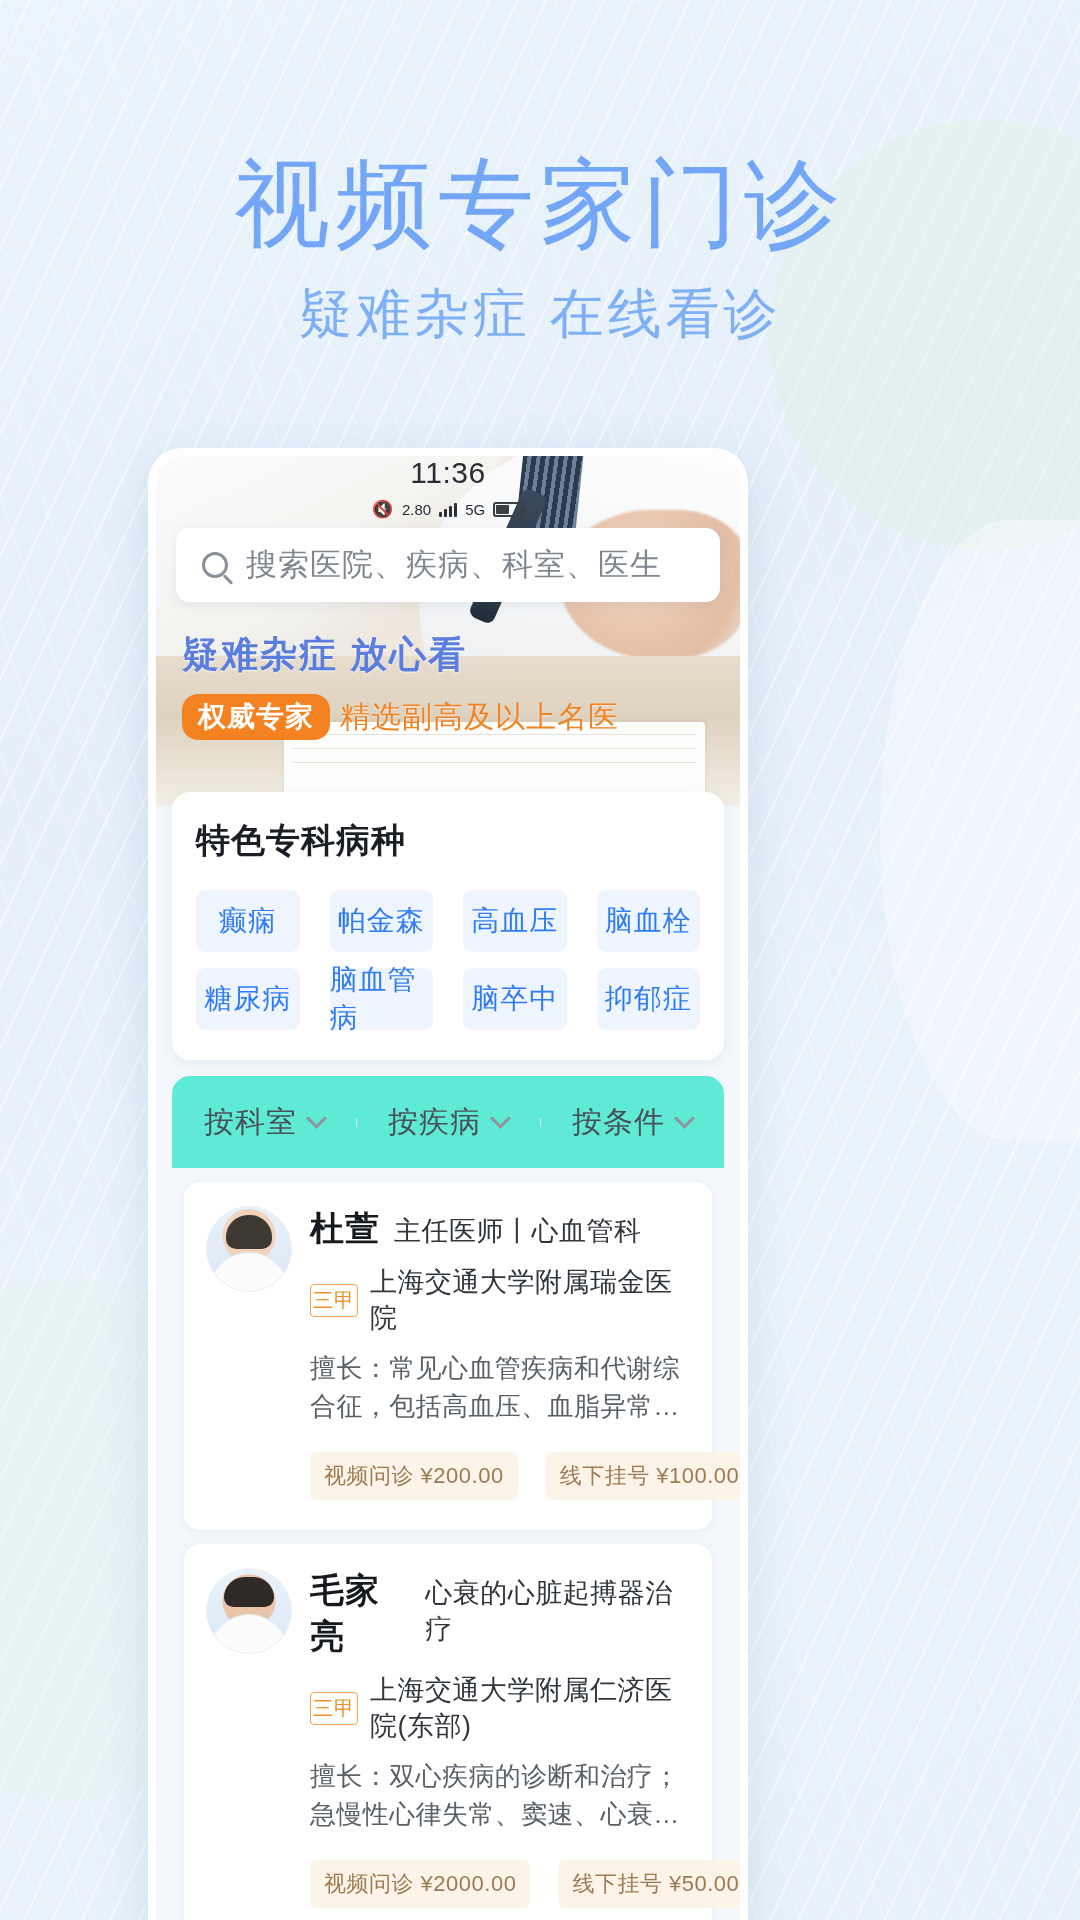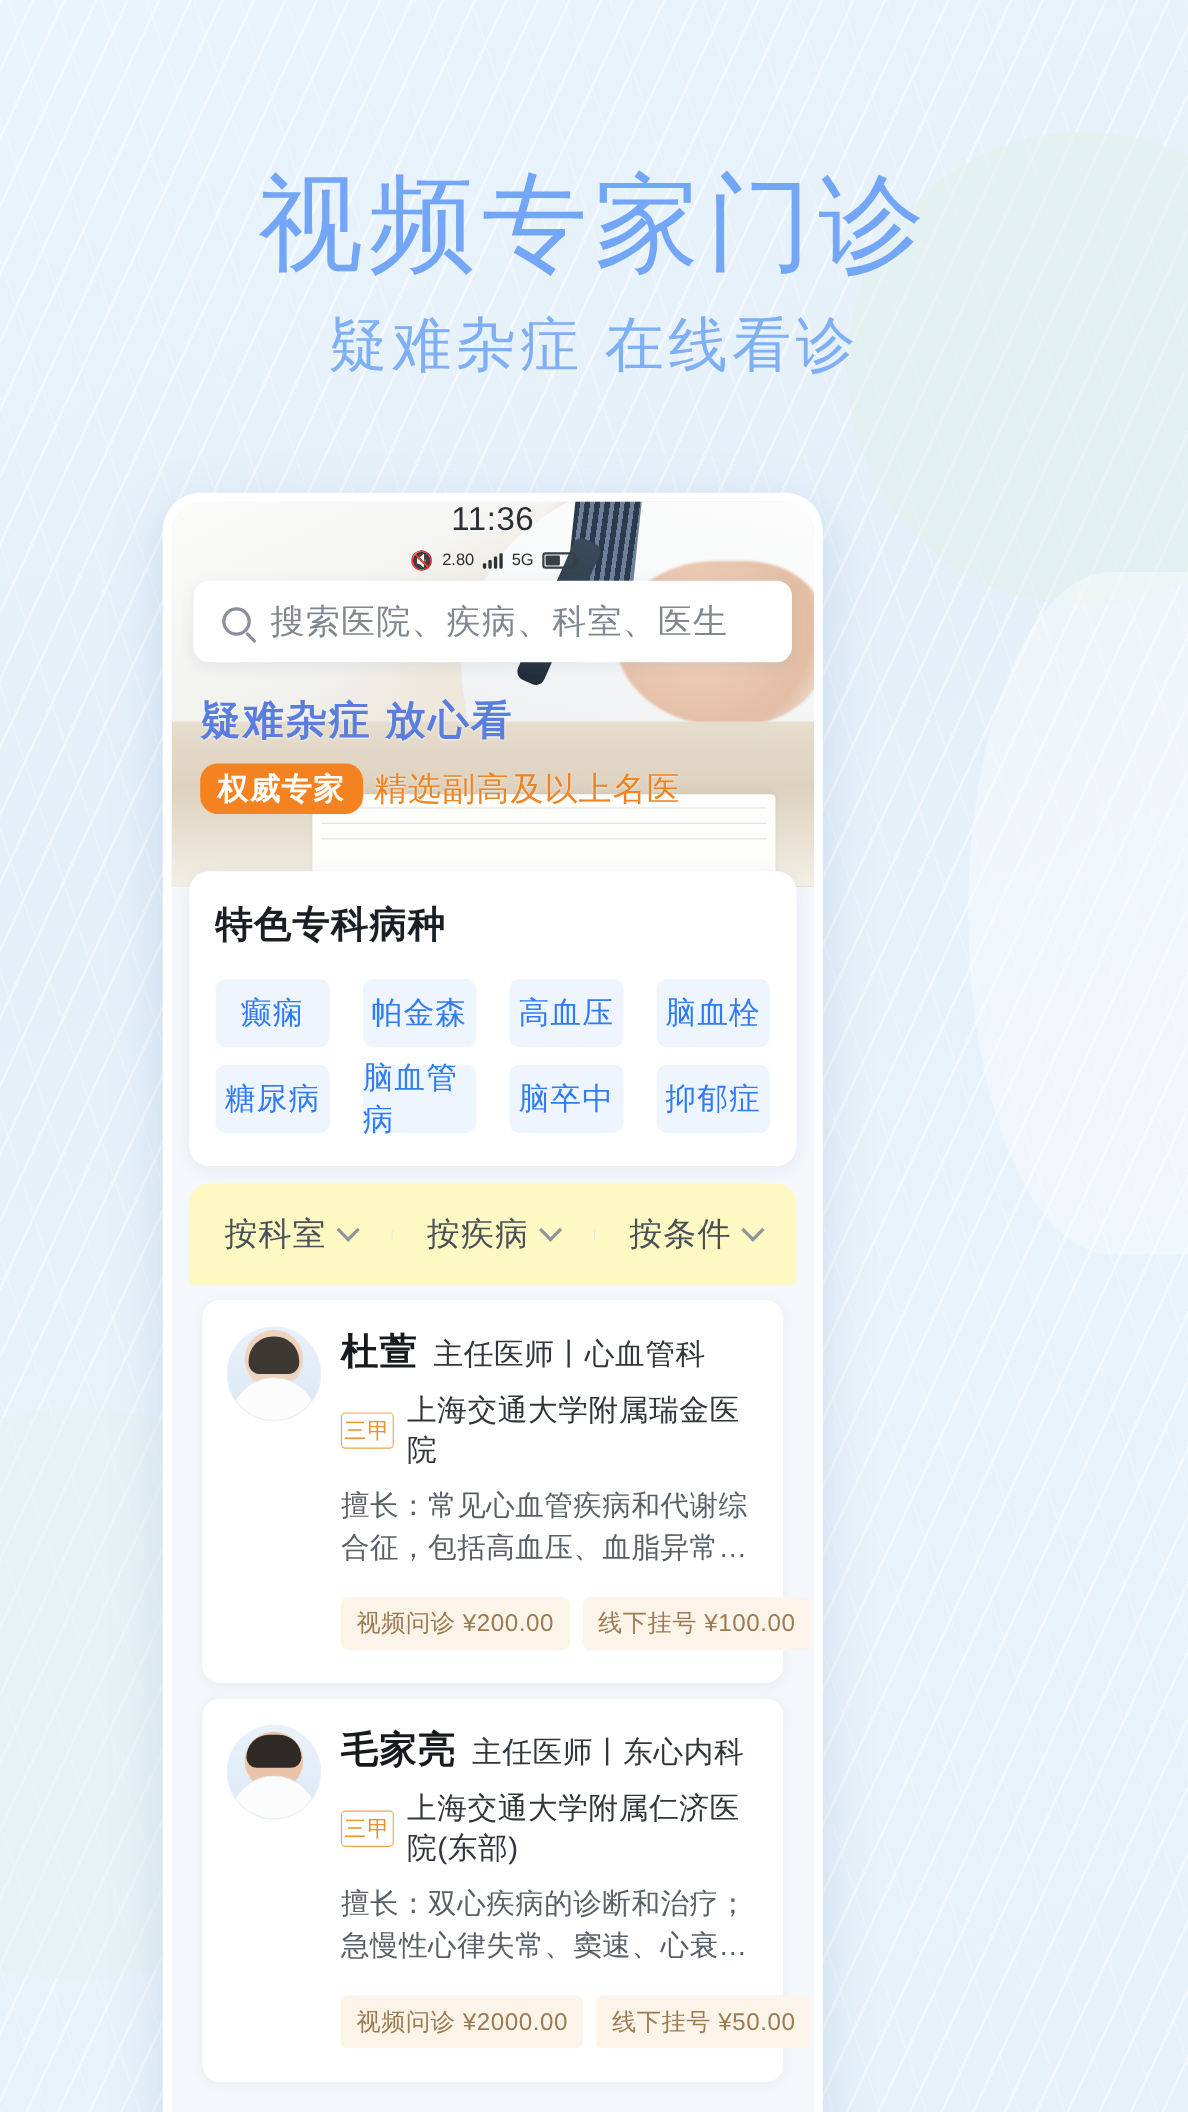--- a/index.html
+++ b/index.html
@@ -174,21 +174,21 @@
     display:grid; grid-template-columns:repeat(4,1fr); gap:16px 30px; margin-top:26px;
   }
   .tag {
     background:#eef5fe; border-radius:9px; height:62px;
     display:flex; align-items:center; justify-content:center;
     font-size:28px; color:#2f7cf6; letter-spacing:1px;
   }
 
   
   .filters {
-    margin:16px 16px 0; background:#fef9c3; border-radius:18px 18px 0 0;
+    margin:16px 16px 0; background:#5eead4; border-radius:18px 18px 0 0;
     height:92px; display:flex; align-items:center;
   }
   .filter {
     flex:1; display:flex; align-items:center; justify-content:center; gap:12px;
     font-size:30px; color:#4a5058; letter-spacing:1px; position:relative;
   }
   .filter + .filter::before {
     content:""; position:absolute; left:0; top:16px; bottom:16px; width:1px; background:#e3e8ee;
   }
   .chev { width:15px; height:15px; border-right:3px solid #8f959d; border-bottom:3px solid #8f959d;
@@ -227,21 +227,21 @@
   .doc-line2 { display:flex; align-items:center; gap:12px; margin-top:12px; }
   .badge-3a {
     border:1px solid #f0a44a; color:#ef8f2a; font-size:20px;
     padding:2px 2px; border-radius:4px; letter-spacing:1px; flex:none;
   }
   .hospital { font-size:27px; color:#31363d; letter-spacing:.5px; }
   .doc-desc {
     margin-top:14px; font-size:26px; line-height:1.45; color:#5a6068; letter-spacing:.4px;
     display:-webkit-box; -webkit-line-clamp:2; -webkit-box-orient:vertical; overflow:hidden;
   }
-  .doc-foot { display:flex; align-items:center; gap:12px; margin-top:18px; }
+  .doc-foot { display:flex; align-items:center; gap:28px; margin-top:18px; }
   .price-chip {
     background:#fdf4e9; color:#9b7b52; font-size:22px;
     padding:9px 14px; border-radius:6px; letter-spacing:.5px; white-space:nowrap;
   }
   .book-btn {
     margin-left:auto; border:2px solid #f48a1f; color:#f0820f;
     font-size:30px; padding:10px 28px; border-radius:28px;
     letter-spacing:2px; background:#fff; white-space:nowrap; font-weight:500;
   }
 </style>
@@ -354,21 +354,21 @@
             <span class="book-btn">预约</span>
           </div>
         </div>
       </div>
 
       <div class="doc-card">
         <div class="avatar male"></div>
         <div class="doc-body">
           <div class="doc-line1">
             <span class="doc-name">毛家亮</span>
-            <span class="doc-meta">主任医师丨东心内科</span>
+            <span class="doc-meta">心衰的心脏起搏器治疗</span>
           </div>
           <div class="doc-line2">
             <span class="badge-3a">三甲</span>
             <span class="hospital">上海交通大学附属仁济医院(东部)</span>
           </div>
           <div class="doc-desc">擅长：双心疾病的诊断和治疗；急慢性心律失常、窦速、心衰的心脏起搏器治疗，心脏神...</div>
           <div class="doc-foot">
             <span class="price-chip">视频问诊 ¥2000.00</span>
             <span class="price-chip">线下挂号 ¥50.00</span>
             <span class="book-btn">预约</span>

